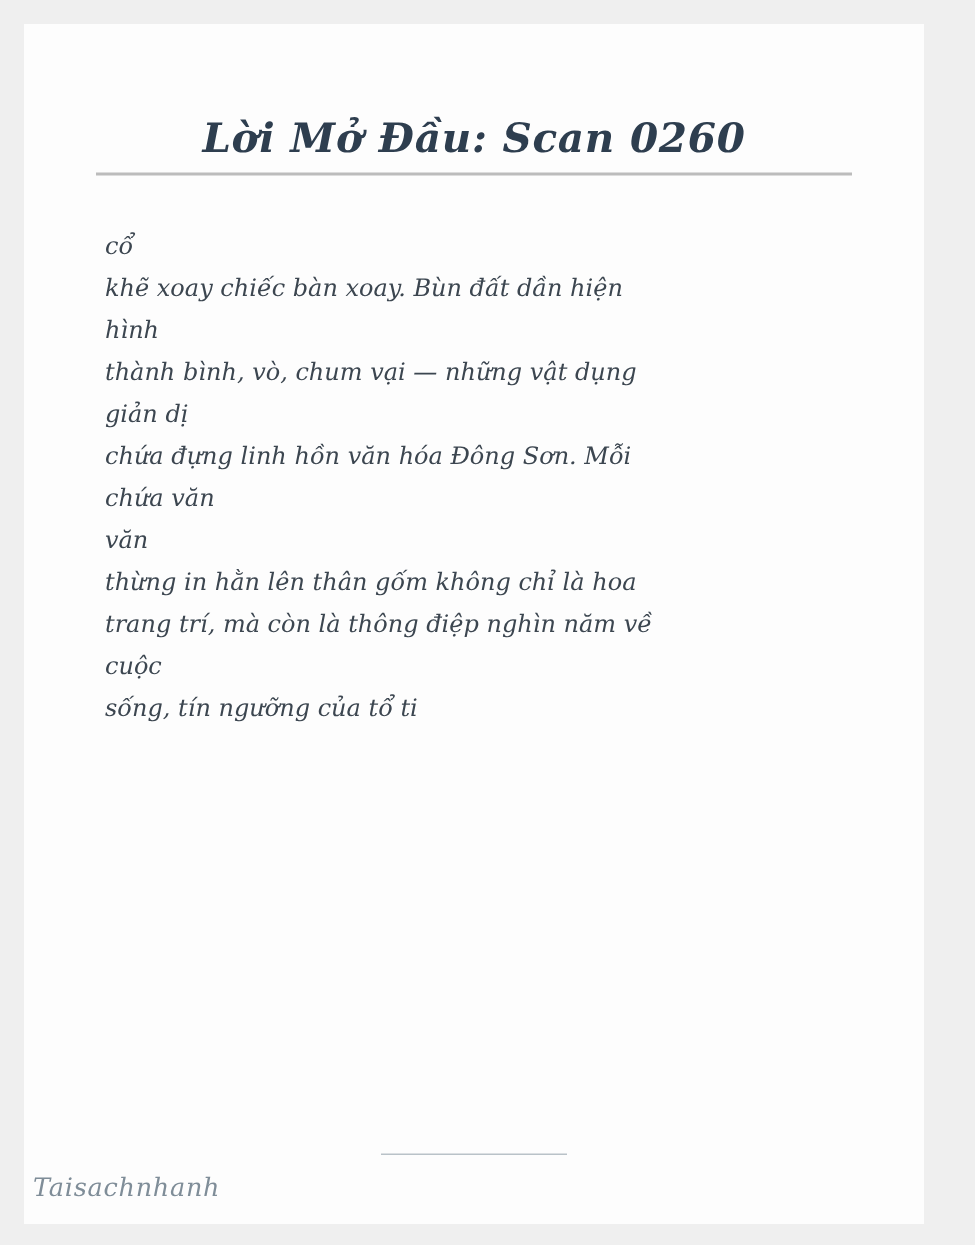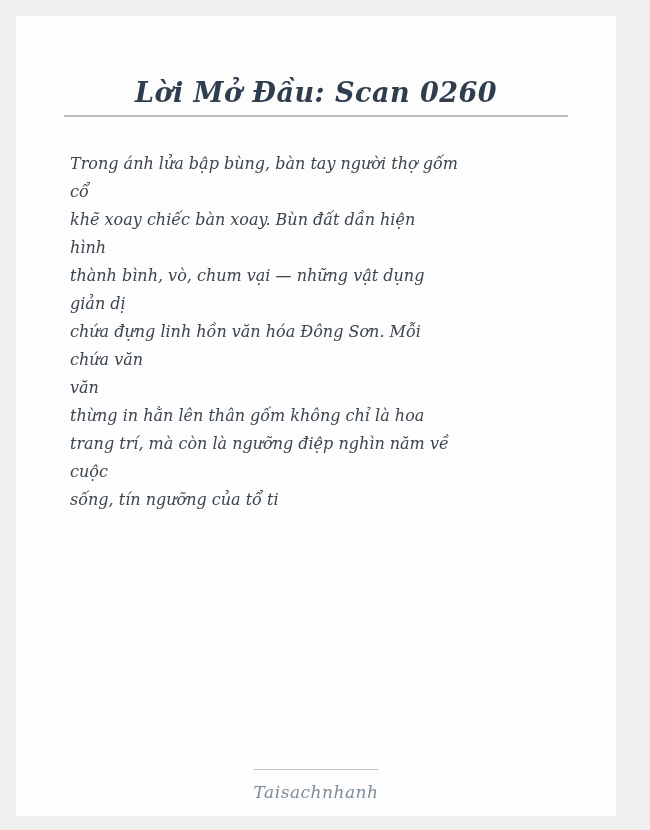--- a/index.html
+++ b/index.html
@@ -56,21 +56,20 @@
     line-height: 28px;
     height: 28px;
     white-space: nowrap;
     color: #3c4650;
   }
   .footer {
     position: absolute;
     left: 0;
     right: 0;
     bottom: 8px;
-    text-align: center;
   }
   .footer-divider {
     width: 124px;
     height: 0;
     border-top: 1px solid #b9c2c8;
     margin: 0 auto 3px auto;
   }
   .footer-brand {
     font-style: italic;
     font-size: 17px;
@@ -82,31 +81,30 @@
 <body>
 
 <div class="canvas">
   <div class="page">
 
     <div class="page-title">Lời Mở Đầu: Scan 0260</div>
 
     <div class="title-divider"></div>
 
     <div class="body-text">
-      <div class="body-line">Trong ánh lửa bập bùng, bàn tay người thợ gốm</div>
       <div class="body-line">cổ</div>
       <div class="body-line">khẽ xoay chiếc bàn xoay. Bùn đất dần hiện</div>
       <div class="body-line">hình</div>
       <div class="body-line">thành bình, vò, chum vại — những vật dụng</div>
       <div class="body-line">giản dị</div>
       <div class="body-line">chứa đựng linh hồn văn hóa Đông Sơn. Mỗi</div>
       <div class="body-line">chứa văn</div>
       <div class="body-line">văn</div>
       <div class="body-line">thừng in hằn lên thân gốm không chỉ là hoa</div>
-      <div class="body-line">trang trí, mà còn là ngưỡng điệp nghìn năm về</div>
+      <div class="body-line">trang trí, mà còn là thông điệp nghìn năm về</div>
       <div class="body-line">cuộc</div>
       <div class="body-line">sống, tín ngưỡng của tổ ti</div>
     </div>
 
     <div class="footer">
       <div class="footer-divider"></div>
       <div class="footer-brand">Taisachnhanh</div>
     </div>
 
   </div>

